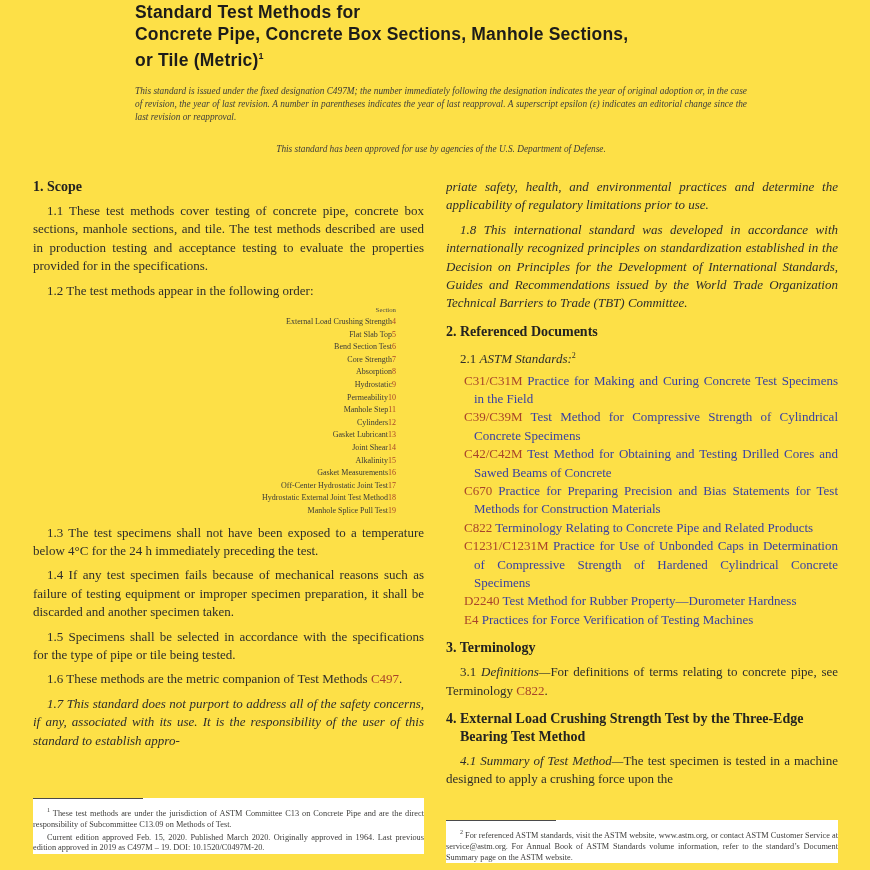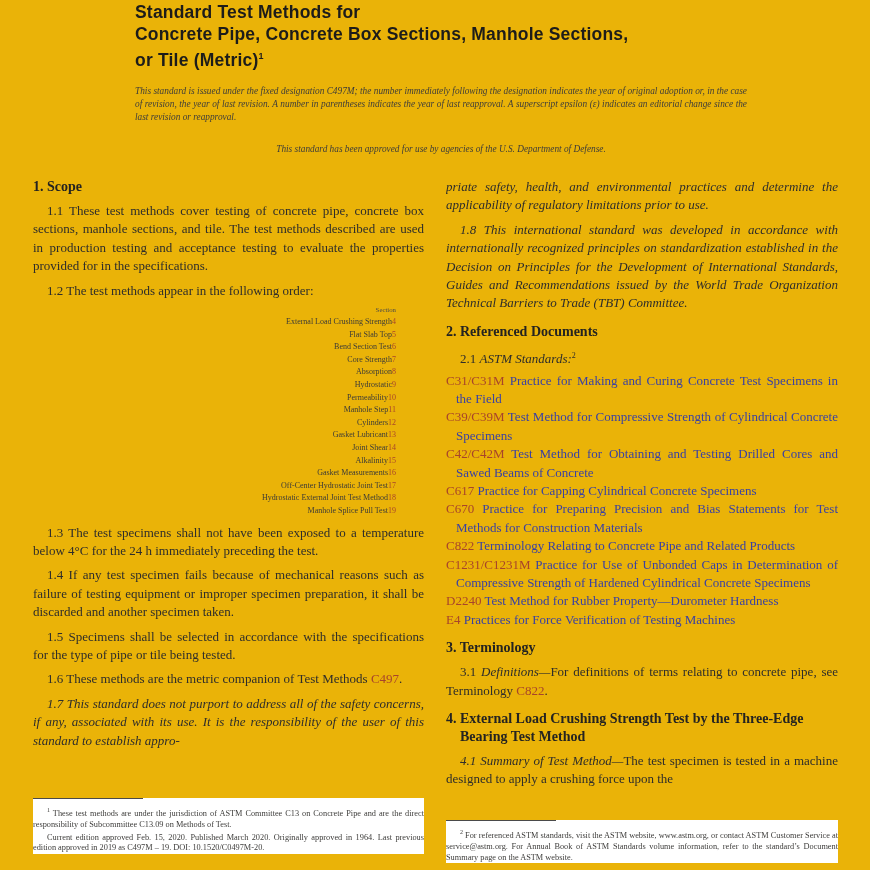--- a/index.html
+++ b/index.html
@@ -1,17 +1,17 @@
 <!DOCTYPE html>
 <html><head>
 <meta charset="utf-8">
 <style>
   html,body{margin:0;padding:0;background:#ffffff;}
   .page{
-    position:relative;width:870px;height:870px;overflow:hidden;background:#eab308;
+    position:relative;width:870px;height:870px;overflow:hidden;background:#fde047;
     font-family:"Liberation Serif", serif;color:#2e2d2b;
   }
   
   .titleblock{position:absolute;left:135px;top:1px;}
   .title-line{
     font-family:"Liberation Sans", sans-serif;font-weight:bold;
     font-size:17.5px;line-height:22px;color:#1d1c1a;letter-spacing:.2px;
   }
   .title-line sup{font-size:9px;}
   
@@ -41,21 +41,21 @@
   .linkred{color:#a8442b;}
   .linkblue{color:#3a41a3;}
   sup{font-size:8px;}
   
   .toc{margin:5px 28px 3px 12px;font-size:8px;line-height:12.6px;text-align:left;}
   .toc-header{text-align:right;font-size:6.8px;color:#4c4a48;line-height:9px;margin-bottom:2px;}
   .toc-row{display:flex;justify-content:flex-end;}
   .toc-label{color:#3b3a38;}
   .toc-num{color:#a8442b;}
   
-  .reflist{margin-top:3px;}
+  .reflist{margin-top:3px;margin-left:18px;}
   .reflist p{margin:0;text-indent:-10px;padding-left:10px;}
   
   .fnblock{position:absolute;left:0;width:100%;background:#ffffff;}
   .fnblock-left{top:620px;}
   .fnblock-right{top:642px;}
   .fnrule{width:110px;border-top:1.2px solid #4a4a4a;margin:0 0 6px 0;}
   .fn{font-size:8.3px;line-height:10.9px;text-align:justify;color:#3d3c3a;margin:0;}
   .fn + .fn{margin-top:2px;}
   .fn sup{font-size:6px;}
 </style>
@@ -163,21 +163,20 @@
     <p class="cont it">priate safety, health, and environmental practices and determine the applicability of regulatory limitations prior to use.</p>
     <p class="it">1.8 This international standard was developed in accordance with internationally recognized principles on standardization established in the Decision on Principles for the Development of International Standards, Guides and Recommendations issued by the World Trade Organization Technical Barriers to Trade (TBT) Committee.</p>
 
     <h2 class="sec">2. Referenced Documents</h2>
     <p><span>2.1 </span><span class="it">ASTM Standards:</span><sup>2</sup></p>
 
     <div class="reflist">
       <p><span class="linkred">C31/C31M</span><span class="linkblue"> Practice for Making and Curing Concrete Test Specimens in the Field</span></p>
       <p><span class="linkred">C39/C39M</span><span class="linkblue"> Test Method for Compressive Strength of Cylindrical Concrete Specimens</span></p>
       <p><span class="linkred">C42/C42M</span><span class="linkblue"> Test Method for Obtaining and Testing Drilled Cores and Sawed Beams of Concrete</span></p>
-      <p><span class="linkred">C617</span><span class="linkblue"> Practice for Capping Cylindrical Concrete Specimens</span></p>
       <p><span class="linkred">C670</span><span class="linkblue"> Practice for Preparing Precision and Bias Statements for Test Methods for Construction Materials</span></p>
       <p><span class="linkred">C822</span><span class="linkblue"> Terminology Relating to Concrete Pipe and Related Products</span></p>
       <p><span class="linkred">C1231/C1231M</span><span class="linkblue"> Practice for Use of Unbonded Caps in Determination of Compressive Strength of Hardened Cylindrical Concrete Specimens</span></p>
       <p><span class="linkred">D2240</span><span class="linkblue"> Test Method for Rubber Property—Durometer Hardness</span></p>
       <p><span class="linkred">E4</span><span class="linkblue"> Practices for Force Verification of Testing Machines</span></p>
     </div>
 
     <h2 class="sec">3. Terminology</h2>
     <p><span>3.1 </span><span class="it">Definitions—</span><span>For definitions of terms relating to concrete pipe, see Terminology </span><span class="linkred">C822</span><span>.</span></p>
 

